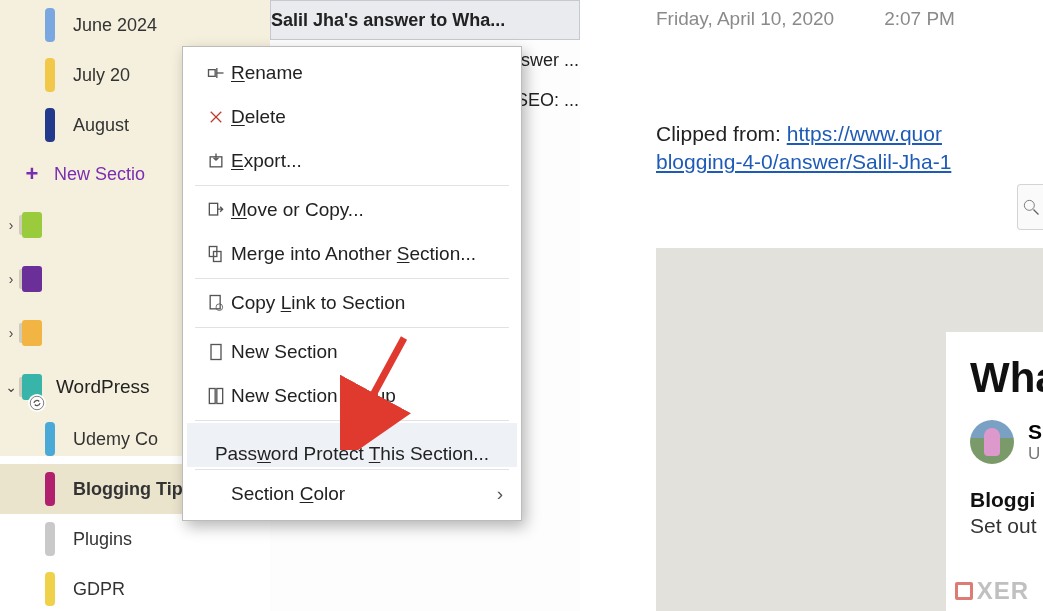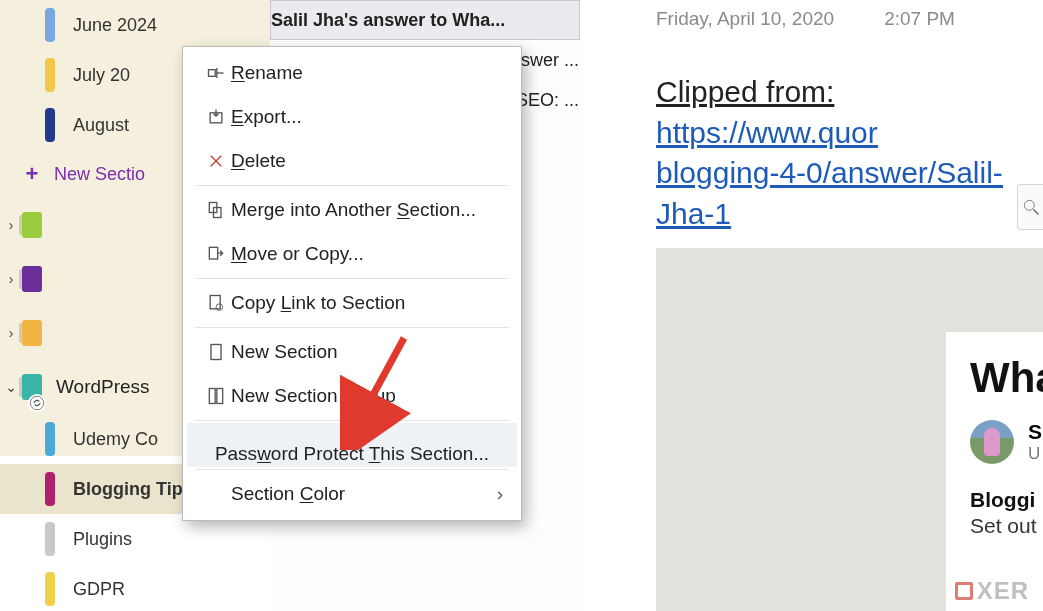--- a/index.html
+++ b/index.html
@@ -21,21 +21,21 @@
   .nb-ic::before { content: ""; position: absolute; left: -3px; top: 3px; width: 3px; height: 20px; background: rgba(0,0,0,.15); border-radius: 2px 0 0 2px; }
 
   
   .pagelist { position: absolute; left: 270px; top: 0; width: 310px; height: 611px; background: #fdfdfd; }
   .page-row { height: 40px; display: flex; align-items: center; padding: 0 0; font-size: 18px; color: #222; cursor: pointer; border: 1px solid transparent; white-space: nowrap; overflow: hidden; text-overflow: ellipsis; }
   .page-row.active { background: #e9ebef; border: 1px solid #c6c9cf; font-weight: 700; }
 
   
   .content { position: absolute; left: 580px; top: 0; right: 0; height: 611px; background: #fff; padding-left: 76px; }
   .meta { display: flex; gap: 50px; font-size: 19px; color: #8a8a8a; padding-top: 8px; }
-  .clip { margin-top: 42px; font-size: 30px; color: #222; line-height: 1.35; text-decoration: underline; }
+  .clip { margin-top: 90px; font-size: 21px; color: #222; line-height: 1.35; }
   .clip a { color: #1e5bb8; text-decoration: underline; }
 
   .search-stub { position: absolute; right: 0; top: 184px; width: 26px; height: 46px; border: 1px solid #d4d4d4; border-right: none; border-radius: 4px 0 0 4px; background: #fafafa; display: flex; align-items: center; justify-content: center; }
 
   .card { position: absolute; left: 656px; top: 248px; right: 0; height: 363px; background: #e3e1dc; }
   .card-inner { position: absolute; left: 290px; top: 84px; right: 0; bottom: 0; background: #fff; padding: 22px 0 0 24px; }
   .card-inner h1 { font-size: 42px; font-weight: 700; color: #111; }
   .author { display: flex; align-items: center; margin-top: 18px; }
   .avatar { width: 44px; height: 44px; border-radius: 50%; background: linear-gradient(#7aa0c4 40%, #7a9a6a 40%); margin-right: 14px; position: relative; overflow: hidden; }
   .avatar::after { content:""; position:absolute; left:14px; top:8px; width:16px; height:28px; background:#d9c; border-radius:8px 8px 4px 4px; }
@@ -175,55 +175,55 @@
     <span class="ctx-ic">
         <svg class="ic" width="20" height="20" viewBox="0 0 24 24" fill="none" stroke="#555">
           <rect x="3" y="8" width="8" height="8"></rect>
           <line x1="13" y1="6" x2="13" y2="18"></line>
           <line x1="13" y1="12" x2="21" y2="12"></line>
         </svg>
       </span>
     <span><span class="ul">R</span><span>ename</span></span>
   </div>
   <div class="ctx-row">
-    <span class="ctx-ic">
-        <svg class="ic" width="20" height="20" viewBox="0 0 24 24" fill="none" stroke="#555">
-          <rect x="5" y="7" width="14" height="12"></rect>
-          <path d="M12 3v8m-3-3 3 3 3-3"></path>
-        </svg>
-      </span>
-    <span><span class="ul">E</span><span>xport...</span></span>
-  </div>
-  <div class="ctx-row">
     <span class="ctx-ic" style="color:#c0392b">
         <svg class="ic" width="18" height="18" viewBox="0 0 24 24" fill="none" stroke="#c0392b">
           <line x1="5" y1="5" x2="19" y2="19"></line>
           <line x1="19" y1="5" x2="5" y2="19"></line>
         </svg>
       </span>
     <span><span class="ul">D</span><span>elete</span></span>
   </div>
-  <div class="ctx-sep"></div>
+  <div class="ctx-row">
+    <span class="ctx-ic">
+        <svg class="ic" width="20" height="20" viewBox="0 0 24 24" fill="none" stroke="#555">
+          <rect x="5" y="7" width="14" height="12"></rect>
+          <path d="M12 3v8m-3-3 3 3 3-3"></path>
+        </svg>
+      </span>
+    <span><span class="ul">E</span><span>xport...</span></span>
+  </div>
+  <div class="ctx-sep"></div>
+  <div class="ctx-row">
+    <span class="ctx-ic">
+        <svg class="ic" width="20" height="20" viewBox="0 0 24 24" fill="none" stroke="#555">
+          <rect x="4" y="4" width="10" height="14"></rect>
+          <path d="M14 11h6m-3-3 3 3-3 3"></path>
+        </svg>
+      </span>
+    <span><span class="ul">M</span><span>ove or Copy...</span></span>
+  </div>
   <div class="ctx-row">
     <span class="ctx-ic">
         <svg class="ic" width="20" height="20" viewBox="0 0 24 24" fill="none" stroke="#555">
           <rect x="4" y="3" width="9" height="12"></rect>
           <rect x="9" y="9" width="9" height="12"></rect>
         </svg>
       </span>
     <span><span>Merge into Another </span><span class="ul">S</span><span>ection...</span></span>
-  </div>
-  <div class="ctx-row">
-    <span class="ctx-ic">
-        <svg class="ic" width="20" height="20" viewBox="0 0 24 24" fill="none" stroke="#555">
-          <rect x="4" y="4" width="10" height="14"></rect>
-          <path d="M14 11h6m-3-3 3 3-3 3"></path>
-        </svg>
-      </span>
-    <span><span class="ul">M</span><span>ove or Copy...</span></span>
   </div>
   <div class="ctx-sep"></div>
   <div class="ctx-row">
     <span class="ctx-ic">
         <svg class="ic" width="20" height="20" viewBox="0 0 24 24" fill="none" stroke="#555">
           <rect x="5" y="3" width="12" height="16"></rect>
           <circle cx="16" cy="17" r="4"></circle>
         </svg>
       </span>
     <span><span>Copy </span><span class="ul">L</span><span>ink to Section</span></span>

